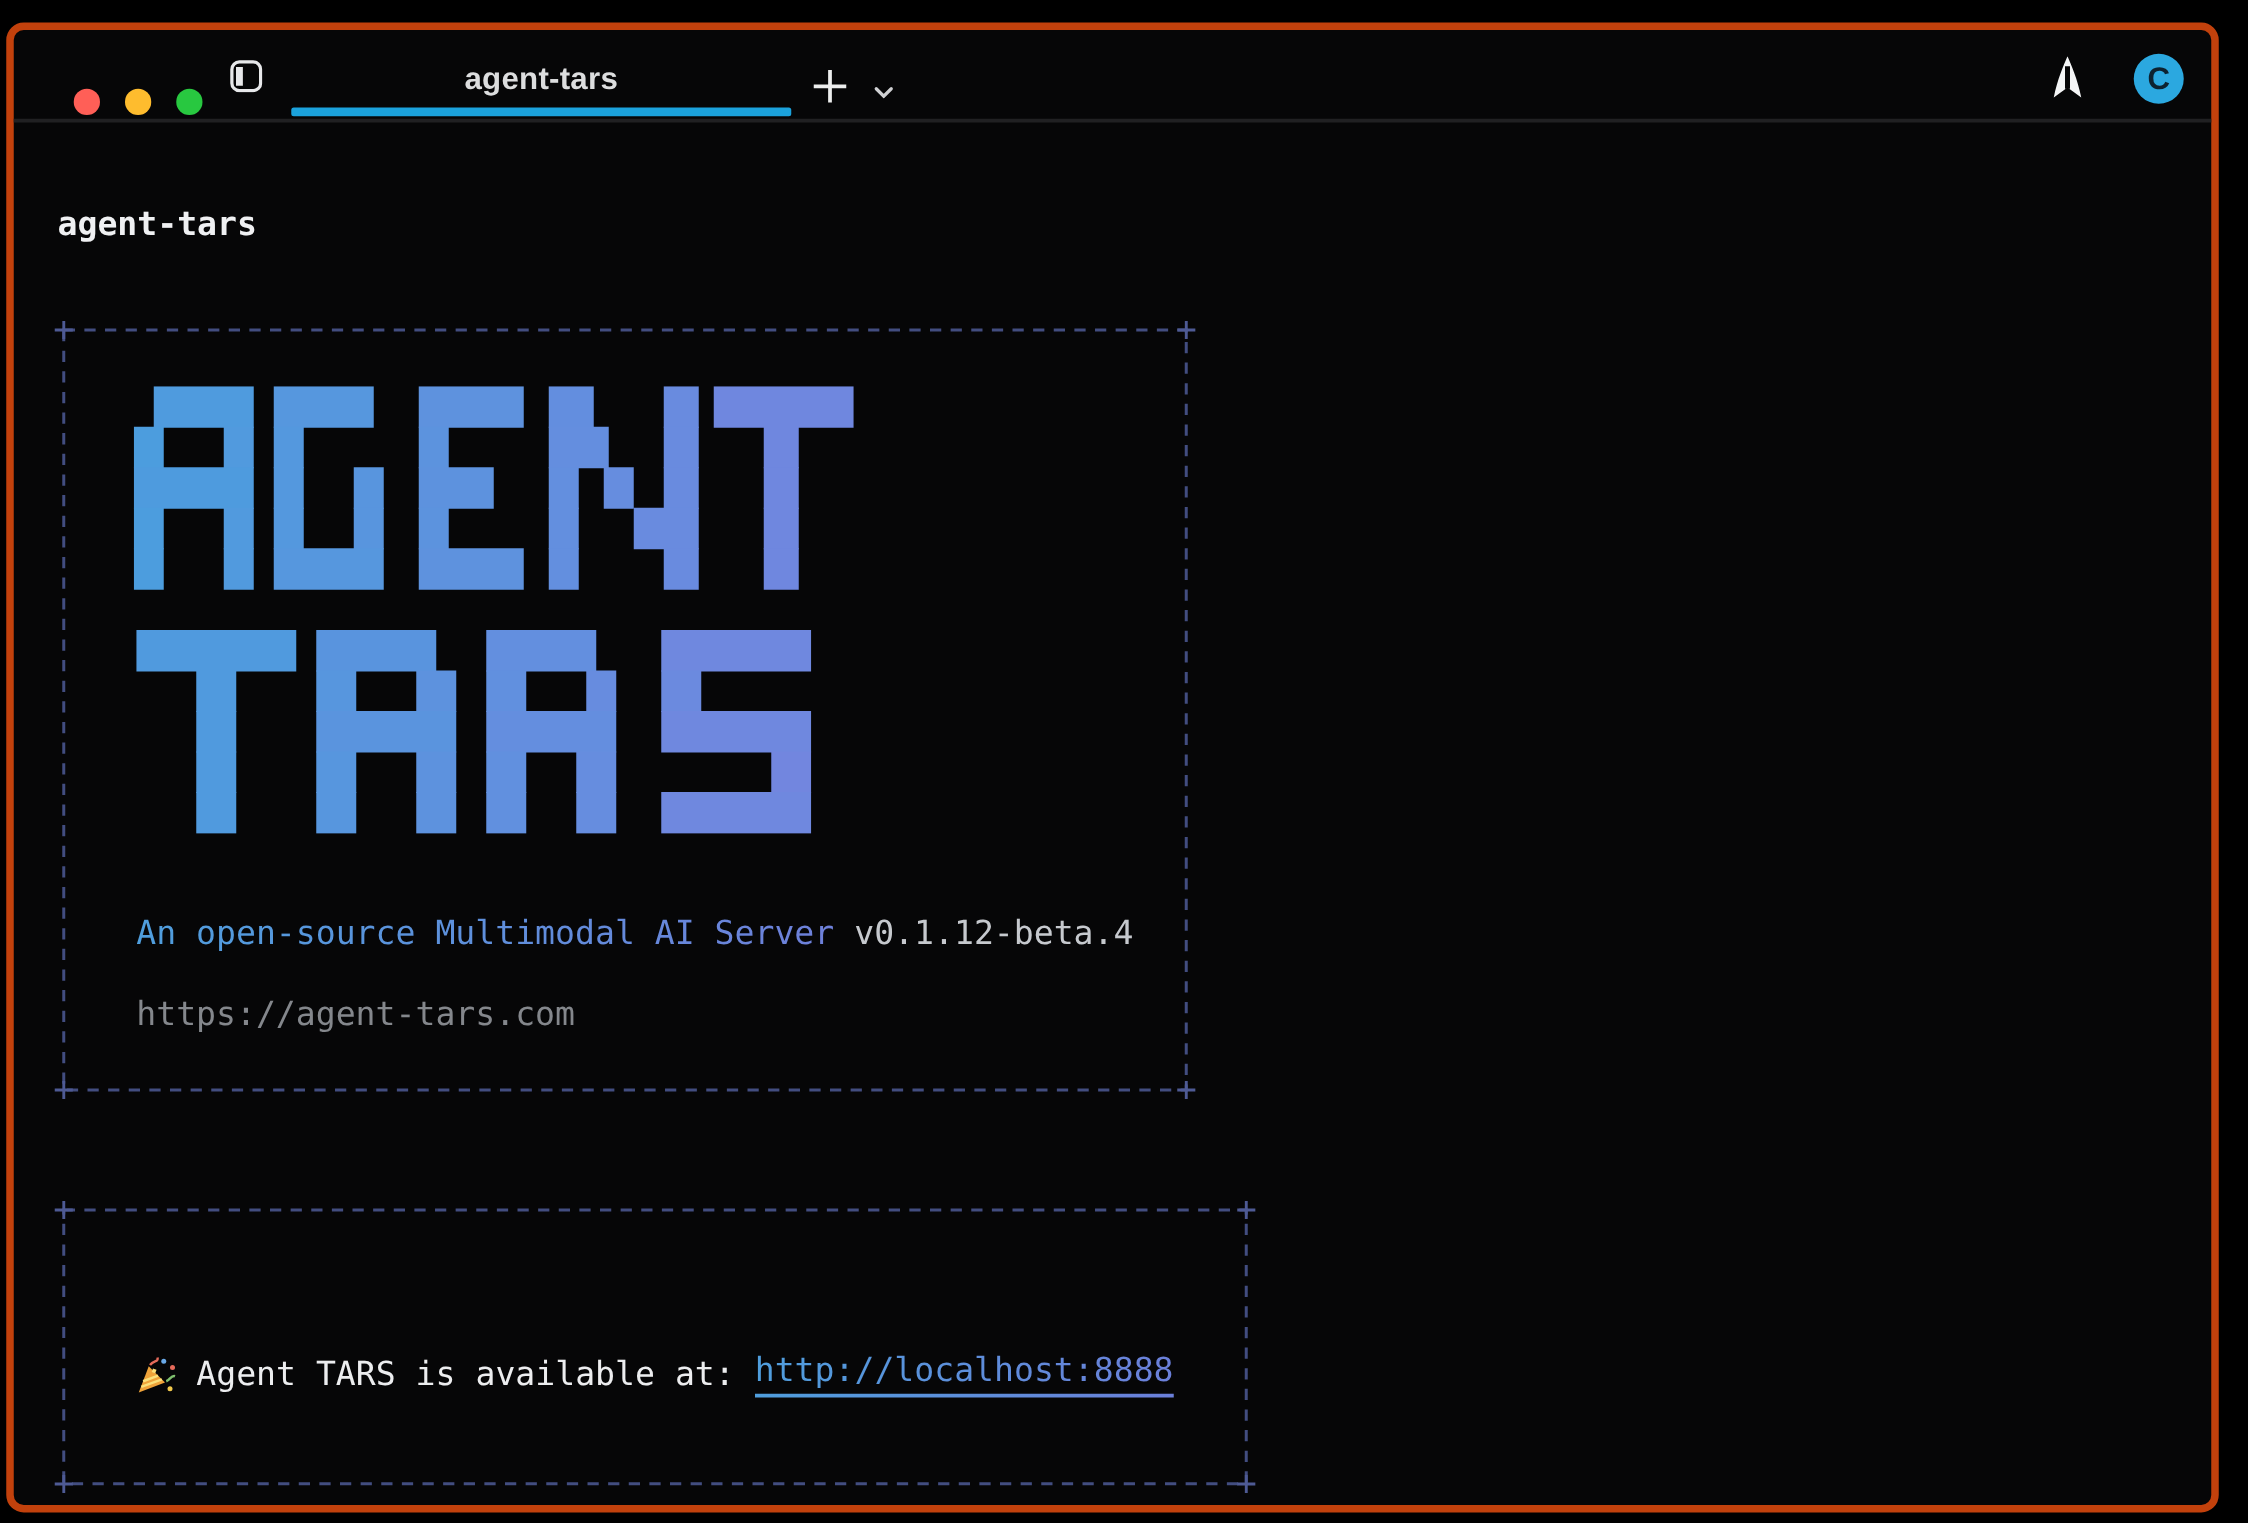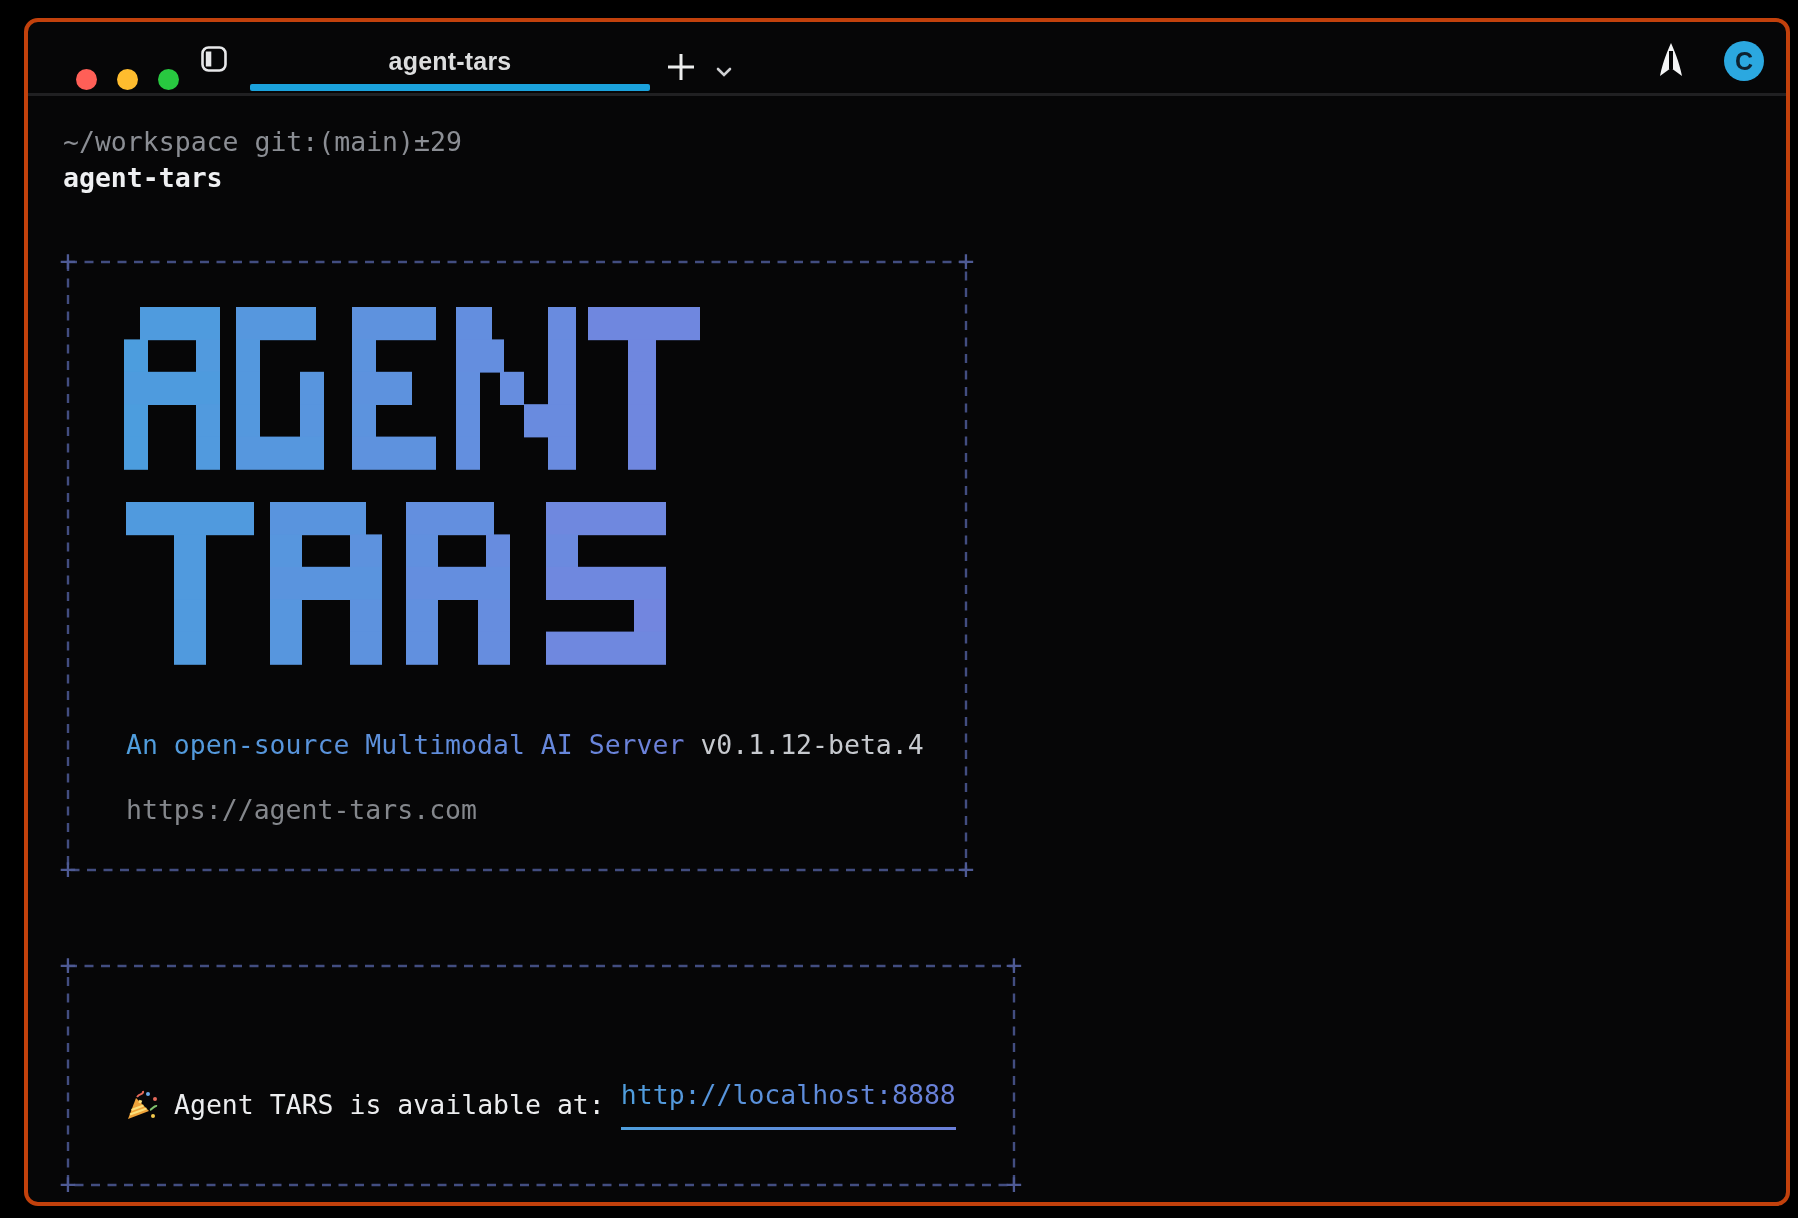--- a/index.html
+++ b/index.html
@@ -1,18 +1,18 @@
 <!DOCTYPE html>
 <html><head>
 <meta charset="utf-8">
 <style>
   html,body{margin:0;padding:0;background:#000;width:1798px;height:1218px;overflow:hidden;}
   .window{
-    position:absolute;left:24px;top:18px;width:1758px;height:1180px;
-    background:#060607;border:4px solid #c2410c;border-radius:14px;
+    position:absolute;left:5px;top:18px;width:1758px;height:1180px;
+    background:#060607;border:6px solid #c2410c;border-radius:14px;
     box-shadow:0 8px 30px rgba(0,0,0,.7);
   }
   .mono{font-family:"DejaVu Sans Mono","Liberation Mono",monospace;font-size:26.5px;line-height:33px;white-space:pre;}
   .ui{font-family:"Liberation Sans","DejaVu Sans",sans-serif;}
   .abs{position:absolute;}
 
   
   .traffic{position:absolute;top:47px;width:21px;height:21px;border-radius:50%;}
   .sidebar-toggle{position:absolute;left:173px;top:24px;width:26px;height:26px;}
   .tab-title{position:absolute;left:222px;top:25px;width:400px;text-align:center;
@@ -31,21 +31,21 @@
   .tagline-line{left:98px;top:706px;}
   .site-line{left:98px;top:771px;color:#84878c;}
   .ready-line{left:98px;top:991px;}
   .avail-line{left:98px;top:1056px;color:#ecedef;display:flex;align-items:center;}
   .version{color:#c6c9ce;text-align:center;}
   .grad-text{background:linear-gradient(90deg,#4f9edd,#6e80da);
     -webkit-background-clip:text;background-clip:text;color:transparent;}
   .server-link{background:linear-gradient(90deg,#4f9edd,#6b7fd9);
     -webkit-background-clip:text;background-clip:text;color:transparent;
     margin-left:16px;border-bottom:3px solid;
-    border-image:linear-gradient(90deg,#4f9edd,#6b7fd9) 1;padding-bottom:16px;}
+    border-image:linear-gradient(90deg,#4f9edd,#6b7fd9) 1;padding-bottom:2px;}
   .emoji-slot{width:32px;height:32px;margin-right:16px;margin-top:2px;flex:0 0 auto;}
 </style>
 </head>
 <body>
 
 <div class="window ui">
 
   <div>
     <div class="traffic" style="left: 48px; background: rgb(255, 95, 87);"></div>
     <div class="traffic" style="left: 89px; background: rgb(254, 188, 46);"></div>
@@ -72,21 +72,20 @@
       <path d="M15 0 C18 7 23 18 26 33 L15 25 L4 33 C7 18 12 7 15 0 Z M15 25 L15 10 Z" fill="#f4f5f6"></path>
       <path d="M15 8 L15 26" stroke="#060607" stroke-width="4"></path>
     </svg>
     <div class="avatar" style="background: rgb(43, 168, 224);">
       <span>C</span>
     </div>
 
     <div class="tabbar-divider"></div>
   </div>
 
-  <div class="mono abs prompt-line">~/workspace git:(main)±29</div>
   <div class="mono abs command-line">agent-tars</div>
 
   <div id="box-layer">
       <svg width="938" height="648" style="position:absolute;left:20px;top:220px;">
         <rect x="20" y="20" width="898" height="608" fill="none" stroke="#424d80" stroke-width="2.4" stroke-dasharray="9 7.5"></rect>
         <text x="20" y="21" fill="#4e5a94" text-anchor="middle" dominant-baseline="middle" style="font-family:&quot;DejaVu Sans Mono&quot;,monospace;font-size:28px;">+</text>
         <text x="918" y="21" fill="#4e5a94" text-anchor="middle" dominant-baseline="middle" style="font-family:&quot;DejaVu Sans Mono&quot;,monospace;font-size:28px;">+</text>
         <text x="20" y="629" fill="#4e5a94" text-anchor="middle" dominant-baseline="middle" style="font-family:&quot;DejaVu Sans Mono&quot;,monospace;font-size:28px;">+</text>
         <text x="918" y="629" fill="#4e5a94" text-anchor="middle" dominant-baseline="middle" style="font-family:&quot;DejaVu Sans Mono&quot;,monospace;font-size:28px;">+</text>
       </svg>

